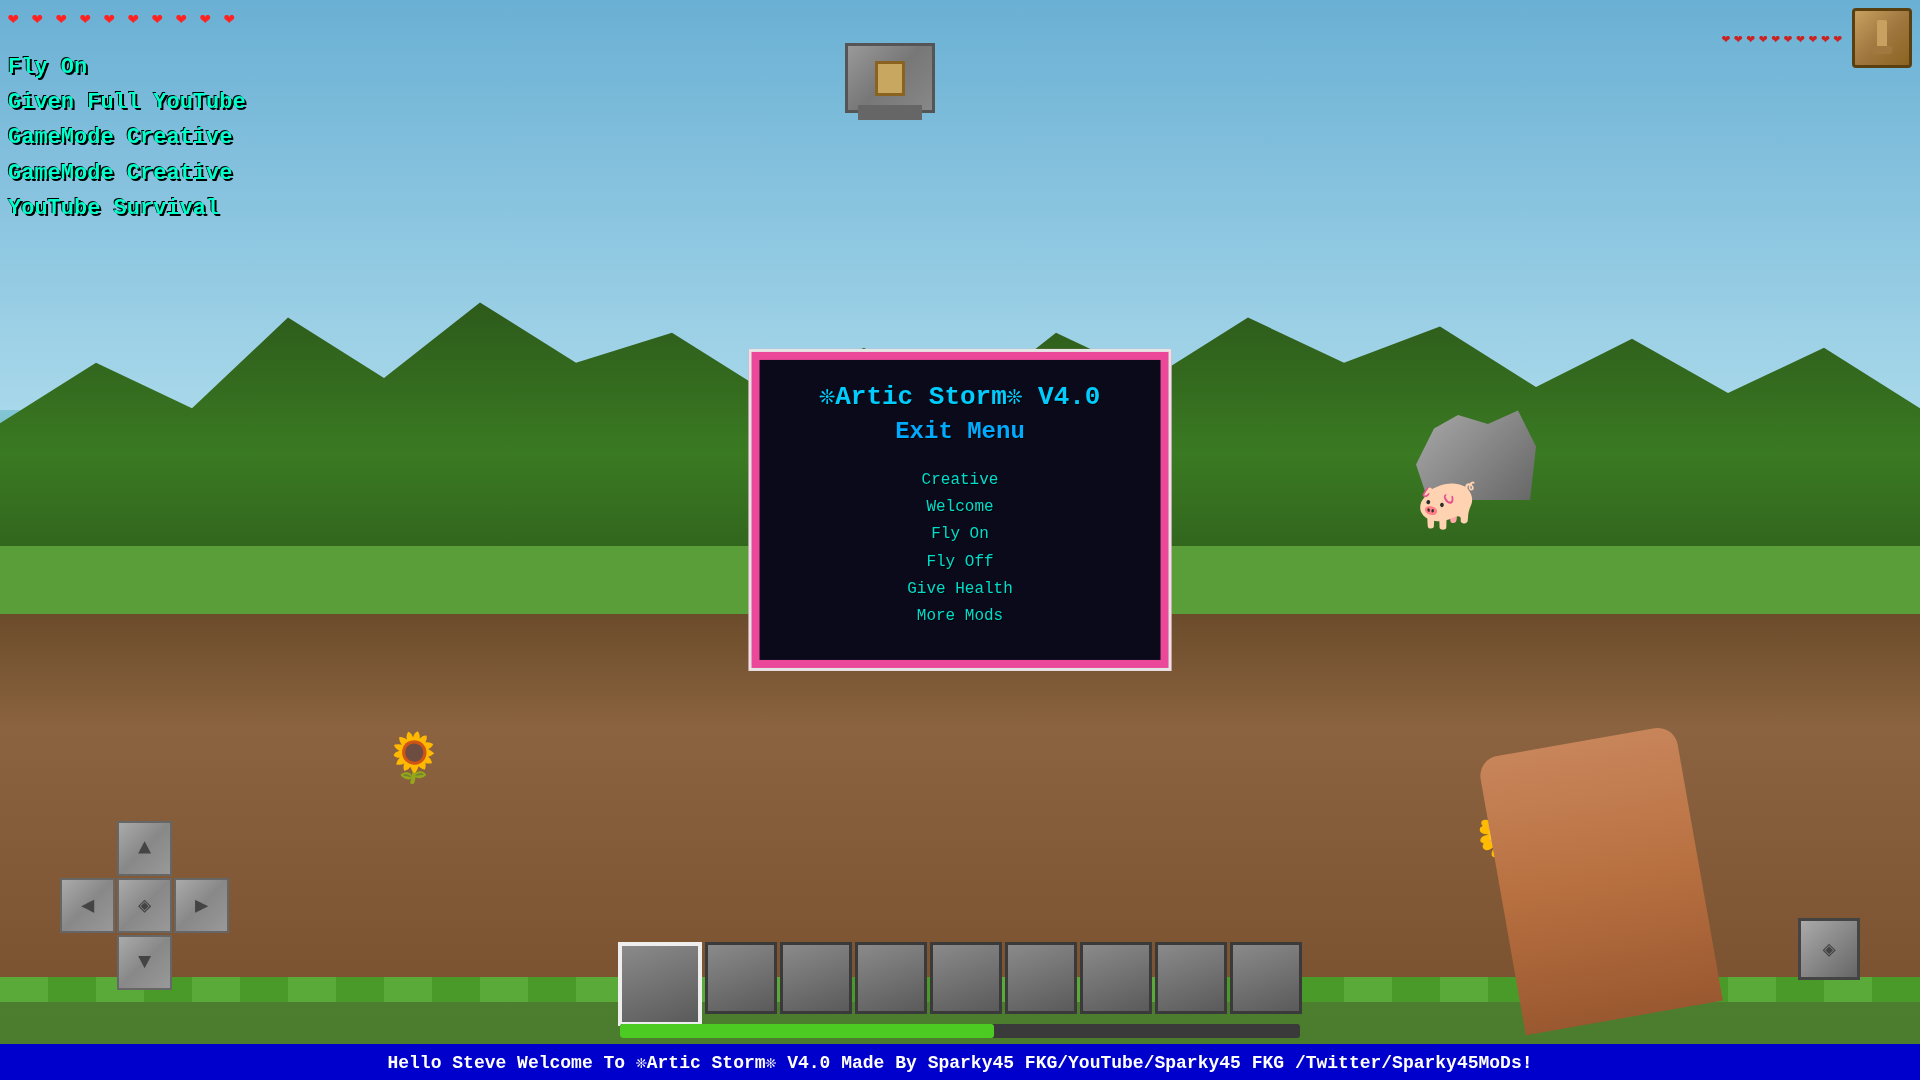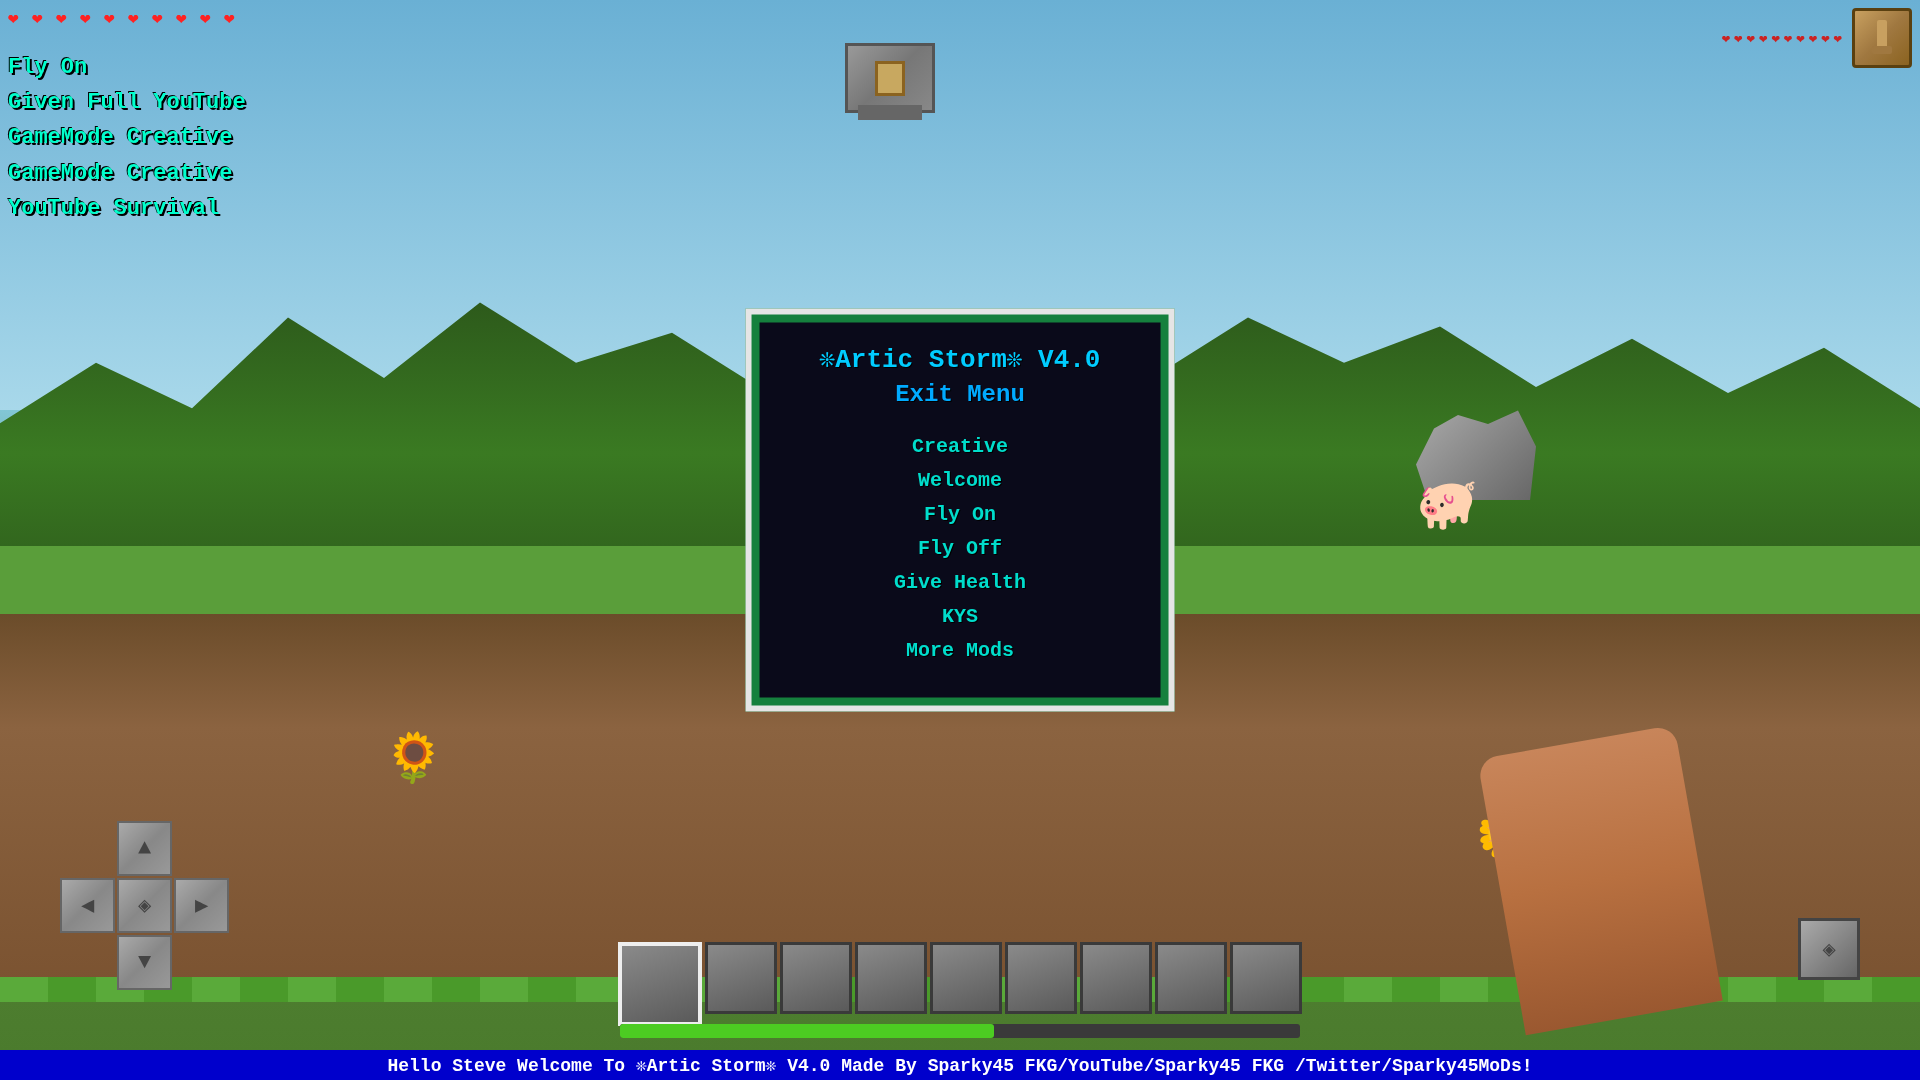--- a/index.html
+++ b/index.html
@@ -117,23 +117,23 @@
     
     .modal-overlay {
       position: absolute;
       top: 50%;
       left: 50%;
       transform: translate(-50%, -50%);
       margin-top: -30px;
     }
 
     .modal-outer {
-      background: #15803d;
+      background: #ec4899;
       padding: 8px;
-      border: 6px solid #e5e5e5;
+      border: 3px solid #e5e5e5;
     }
 
     .modal-inner {
       background: #0a0a1a;
       padding: 20px 60px 30px;
       min-width: 380px;
       text-align: center;
     }
 
     .modal-title {
@@ -149,22 +149,22 @@
       font-family: 'Courier New', monospace;
       font-size: 24px;
       font-weight: bold;
       color: #00aaff;
       text-shadow: 1px 1px 0 #000;
       margin-bottom: 22px;
     }
 
     .modal-item {
       font-family: 'Courier New', monospace;
-      font-size: 20px;
-      font-weight: bold;
+      font-size: 16px;
+      font-weight: normal;
       color: #00ddcc;
       text-shadow: 1px 1px 0 #000;
       line-height: 1.7;
       cursor: pointer;
     }
 
     
     .dpad {
       position: absolute;
       bottom: 90px;
@@ -176,21 +176,21 @@
       position: absolute;
       bottom: 100px;
       right: 60px;
     }
 
     
     .status-bar {
       position: absolute;
       bottom: 0;
       left: 0; right: 0;
-      height: 30px;
+      height: 36px;
       background: #0000cc;
       display: flex;
       align-items: center;
       justify-content: center;
     }
 
     .status-text {
       font-family: 'Courier New', monospace;
       font-size: 18px;
       font-weight: bold;
@@ -375,21 +375,20 @@
 <div class="modal-overlay">
   <div class="modal-outer">
     <div class="modal-inner">
       <div class="modal-title">❊Artic Storm❊ V4.0</div>
       <div class="modal-subtitle">Exit Menu</div>
       <div class="modal-item">Creative</div>
       <div class="modal-item">Welcome</div>
       <div class="modal-item">Fly On</div>
       <div class="modal-item">Fly Off</div>
       <div class="modal-item">Give Health</div>
-      <div class="modal-item">KYS</div>
       <div class="modal-item">More Mods</div>
     </div>
   </div>
 </div>
 
 <div class="dpad">
 
   <div style="display:flex; flex-direction:column; gap:2px;">
     <div style="display:flex; justify-content:center;">
       <div class="arrow-block">▲</div>

